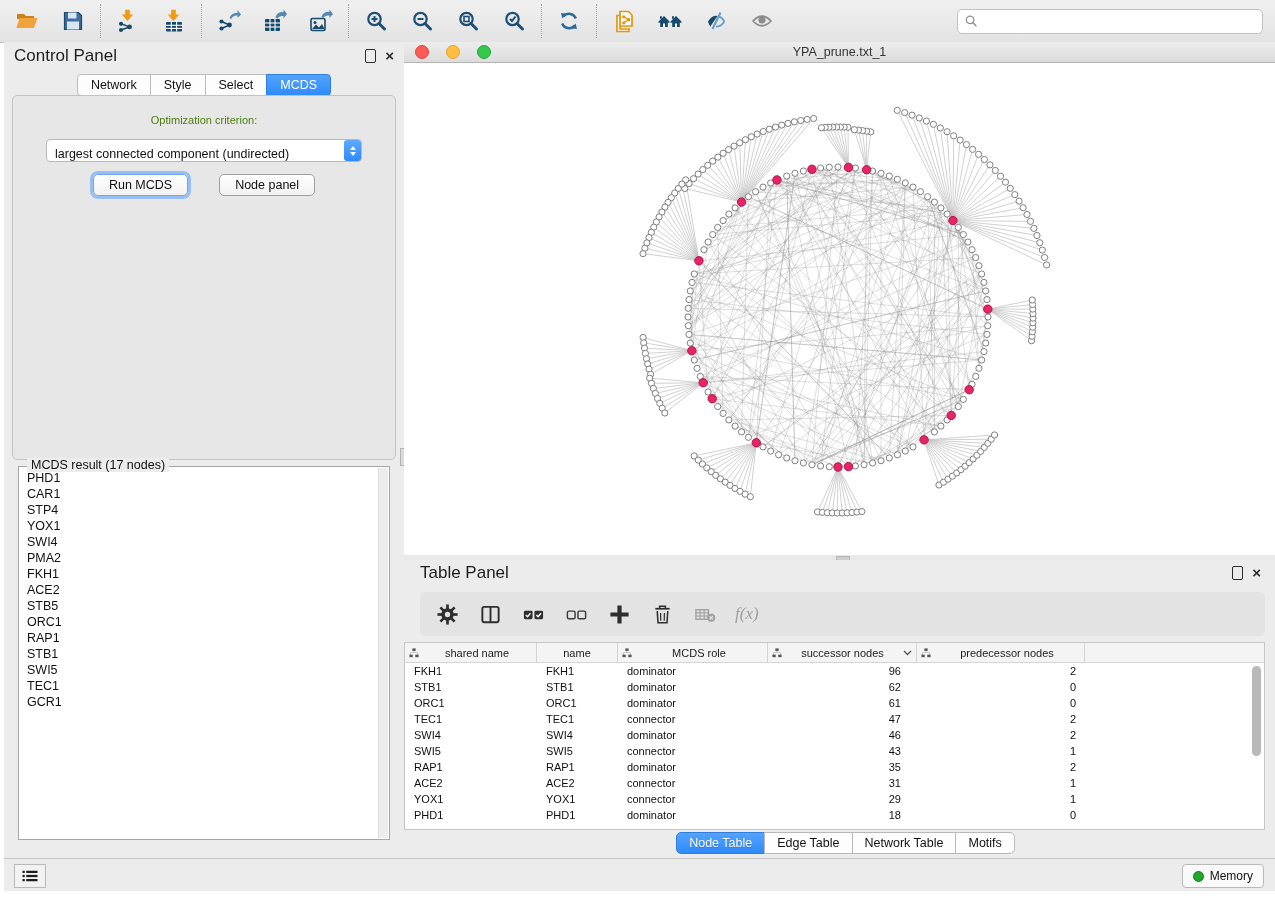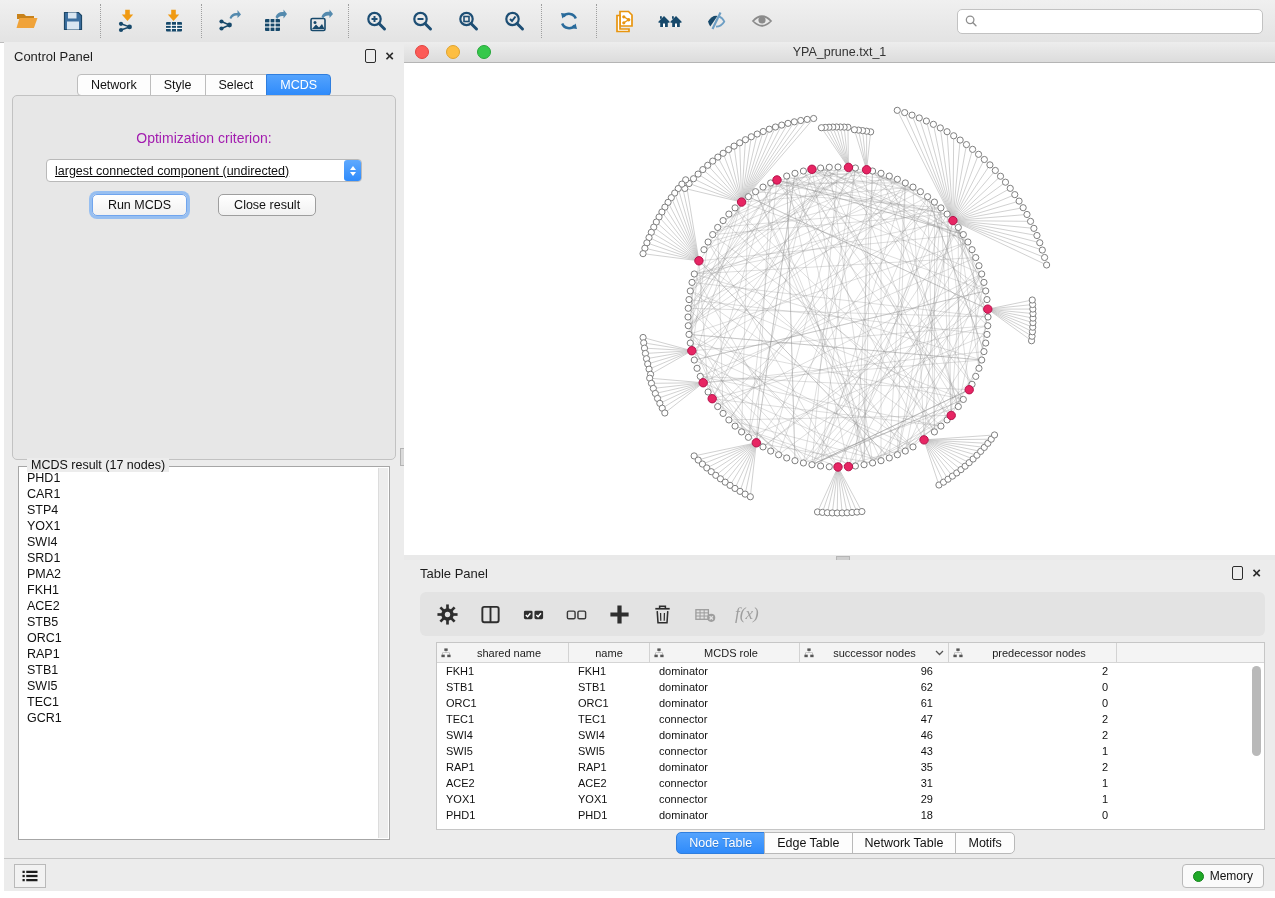--- a/index.html
+++ b/index.html
@@ -16,34 +16,34 @@
   .tb-sep{width:0;height:34px;border-left:1px dotted #9f9f9f;}
   .tb-btn{width:26px;height:26px;display:flex;align-items:center;justify-content:center;cursor:default;}
   .tb-btn svg{width:24px;height:24px;}
   .searchbox{margin-left:auto;margin-right:12px;width:292px;height:23px;background:#fff;
     border:1px solid #c2c2c2;border-radius:5px;display:flex;align-items:center;padding:0 6px;gap:4px;}
   .searchbox input{border:none;outline:none;flex:1;font-size:12px;background:transparent;font-family:"Liberation Sans",sans-serif;}
 
   
   .cp{position:absolute;left:0;top:42px;width:400px;height:816px;background:#ececec;border-right:1px solid #b3b3b3;}
   .cp-header{height:28px;display:flex;align-items:center;padding:0 10px;}
-  .cp-title,.tp-title{font-size:13px;color:#1d1d1d;}
+  .cp-title,.tp-title{font-size:17px;color:#1d1d1d;}
   .win-ctrls{margin-left:auto;display:flex;align-items:center;gap:9px;}
   .float-ic{width:9px;height:12px;border:1.6px solid #2c2c2c;border-radius:2px;display:inline-block;}
   .close-ic{font-size:15px;font-weight:bold;color:#2c2c2c;line-height:12px;}
   .cp-tabs{position:absolute;left:0;top:32px;width:100%;display:flex;justify-content:center;}
   .cp-tab{font-size:12.5px;padding:3px 13px;background:#fdfdfd;border:1px solid #bdbdbd;margin-left:-1px;color:#111;}
   .cp-tab:first-child{border-radius:4px 0 0 4px;margin-left:0;}
   .cp-tab:last-child{border-radius:0 4px 4px 0;}
   .cp-tab.active{background:linear-gradient(#54a3fd,#2f8bfb);border-color:#2f7ede;color:#fff;}
   .cp-box{position:absolute;left:8px;top:53px;width:382px;height:363px;background:#e7e7e7;
     border:1px solid #c2c2c2;border-radius:5px;}
-  .opt-label{margin-top:34px;text-align:center;font-size:14px;color:#a21caf;}
+  .opt-label{margin-top:18px;text-align:center;font-size:11px;color:#4d7c0f;}
   .selectwrap{margin:13px auto 0;width:314px;height:21px;background:#fff;border:1px solid #b9b9b9;
-    border-radius:4px;display:flex;align-items:center;text-decoration:underline;}
+    border-radius:4px;display:flex;align-items:flex-end;}
   .selectwrap .sel-text{flex:1;font-size:12.5px;padding-left:8px;color:#111;white-space:nowrap;}
   .sel-spinner{width:17px;height:21px;border-radius:3px;background:linear-gradient(#5fa9fe,#2e8bfc);
     display:flex;flex-direction:column;align-items:center;justify-content:center;gap:2px;}
   .arr-up{width:0;height:0;border-left:3.5px solid transparent;border-right:3.5px solid transparent;border-bottom:4px solid #fff;}
   .arr-dn{width:0;height:0;border-left:3.5px solid transparent;border-right:3.5px solid transparent;border-top:4px solid #fff;}
   .btnrow{margin-top:12px;display:flex;justify-content:center;gap:31px;}
   .btn{font-size:12.5px;padding:3px 15px;background:linear-gradient(#ffffff,#f1f1f1);
     border:1px solid #9e9e9e;border-radius:5px;color:#111;}
   .btn.focused{box-shadow:0 0 0 3px rgba(86,158,250,.55);border-color:#70a5ee;}
   .fieldset{position:absolute;left:14px;top:424px;width:370px;height:372px;border:1px solid #a6a6a6;background:#fff;}
@@ -66,21 +66,21 @@
   .hsplit .grip{position:absolute;left:432px;top:1px;width:12px;height:4px;background:#cfcfcf;border:1px solid #b6b6b6;}
   .vgrip{position:absolute;left:-4px;top:406px;width:6px;height:16px;background:#dadada;border:1px solid #b3b3b3;}
 
   
   .tp{position:absolute;left:400px;top:560px;width:871px;height:298px;background:#ececec;}
   .tp-header{height:26px;display:flex;align-items:center;padding:0 14px 0 16px;}
   .tp-toolbar{position:absolute;left:16px;right:10px;top:32px;height:44px;background:#e3e3e3;border-radius:6px;
     display:flex;align-items:center;gap:17px;padding-left:14px;}
   .tp-toolbar .tb-btn svg{width:23px;height:23px;}
   .fx{font-family:Liberation Serif, serif;font-style:italic;font-size:17px;color:#9e9e9e;}
-  .tablebox{position:absolute;left:32px;right:10px;top:82px;height:186px;background:#fff;border:1px solid #c6c6c6;
+  .tablebox{position:absolute;left:0;right:10px;top:82px;height:186px;background:#fff;border:1px solid #c6c6c6;
     overflow:hidden;}
   .thead{display:flex;height:19px;background:#f4f4f4;border-bottom:1px solid #d5d5d5;}
   .th{display:flex;align-items:center;gap:3px;padding:0 4px;border-right:1px solid #d3d3d3;box-sizing:border-box;}
   .th .lbl{flex:1;text-align:center;font-size:11px;color:#1c1c1c;white-space:nowrap;}
   .c0{width:132px;}.c1{width:81px;}.c2{width:150px;}.c3{width:149px;}.c4{width:168px;}
   .cfill{flex:1;border-right:none;}
   .trow{display:flex;height:16px;align-items:center;}
   .tcell{font-size:11px;color:#111;box-sizing:border-box;padding-left:9px;white-space:nowrap;}
   .tcell.num{text-align:right;padding-left:0;}
   .tcell.c3.num{padding-right:16px;}
@@ -297,32 +297,31 @@
       <div class="opt-label">Optimization criterion:</div>
       <div class="selectwrap">
         <span class="sel-text">largest connected component (undirected)</span>
         <span class="sel-spinner">
               <span class="arr-up"></span>
               <span class="arr-dn"></span>
             </span>
       </div>
       <div class="btnrow">
         <button class="btn focused">Run MCDS</button>
-        <button class="btn">Close result</button>
+        <button class="btn">Node panel</button>
       </div>
     </div>
     <div class="fieldset">
       <span class="legend">MCDS result (17 nodes)</span>
       <div class="mcds-list">
             <div class="mcds-item">PHD1</div>
             <div class="mcds-item">CAR1</div>
             <div class="mcds-item">STP4</div>
             <div class="mcds-item">YOX1</div>
             <div class="mcds-item">SWI4</div>
-            <div class="mcds-item">SRD1</div>
             <div class="mcds-item">PMA2</div>
             <div class="mcds-item">FKH1</div>
             <div class="mcds-item">ACE2</div>
             <div class="mcds-item">STB5</div>
             <div class="mcds-item">ORC1</div>
             <div class="mcds-item">RAP1</div>
             <div class="mcds-item">STB1</div>
             <div class="mcds-item">SWI5</div>
             <div class="mcds-item">TEC1</div>
             <div class="mcds-item">GCR1</div>

